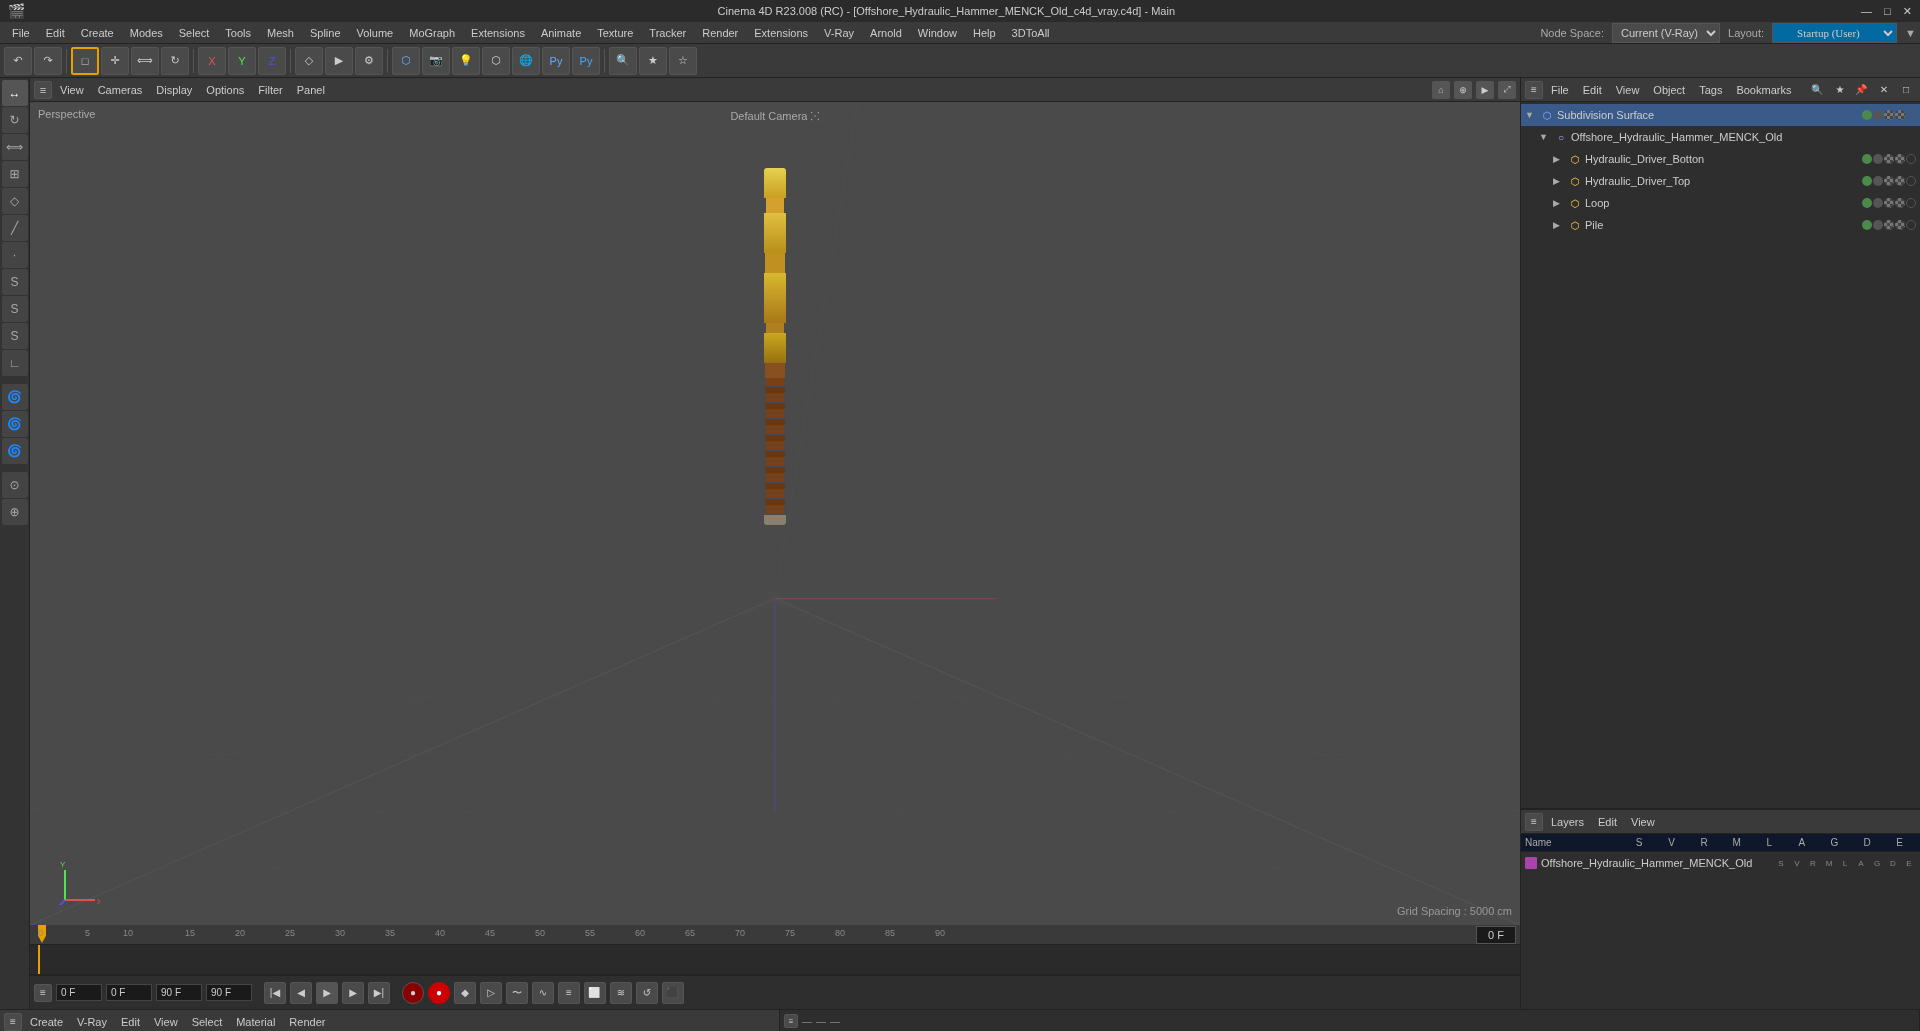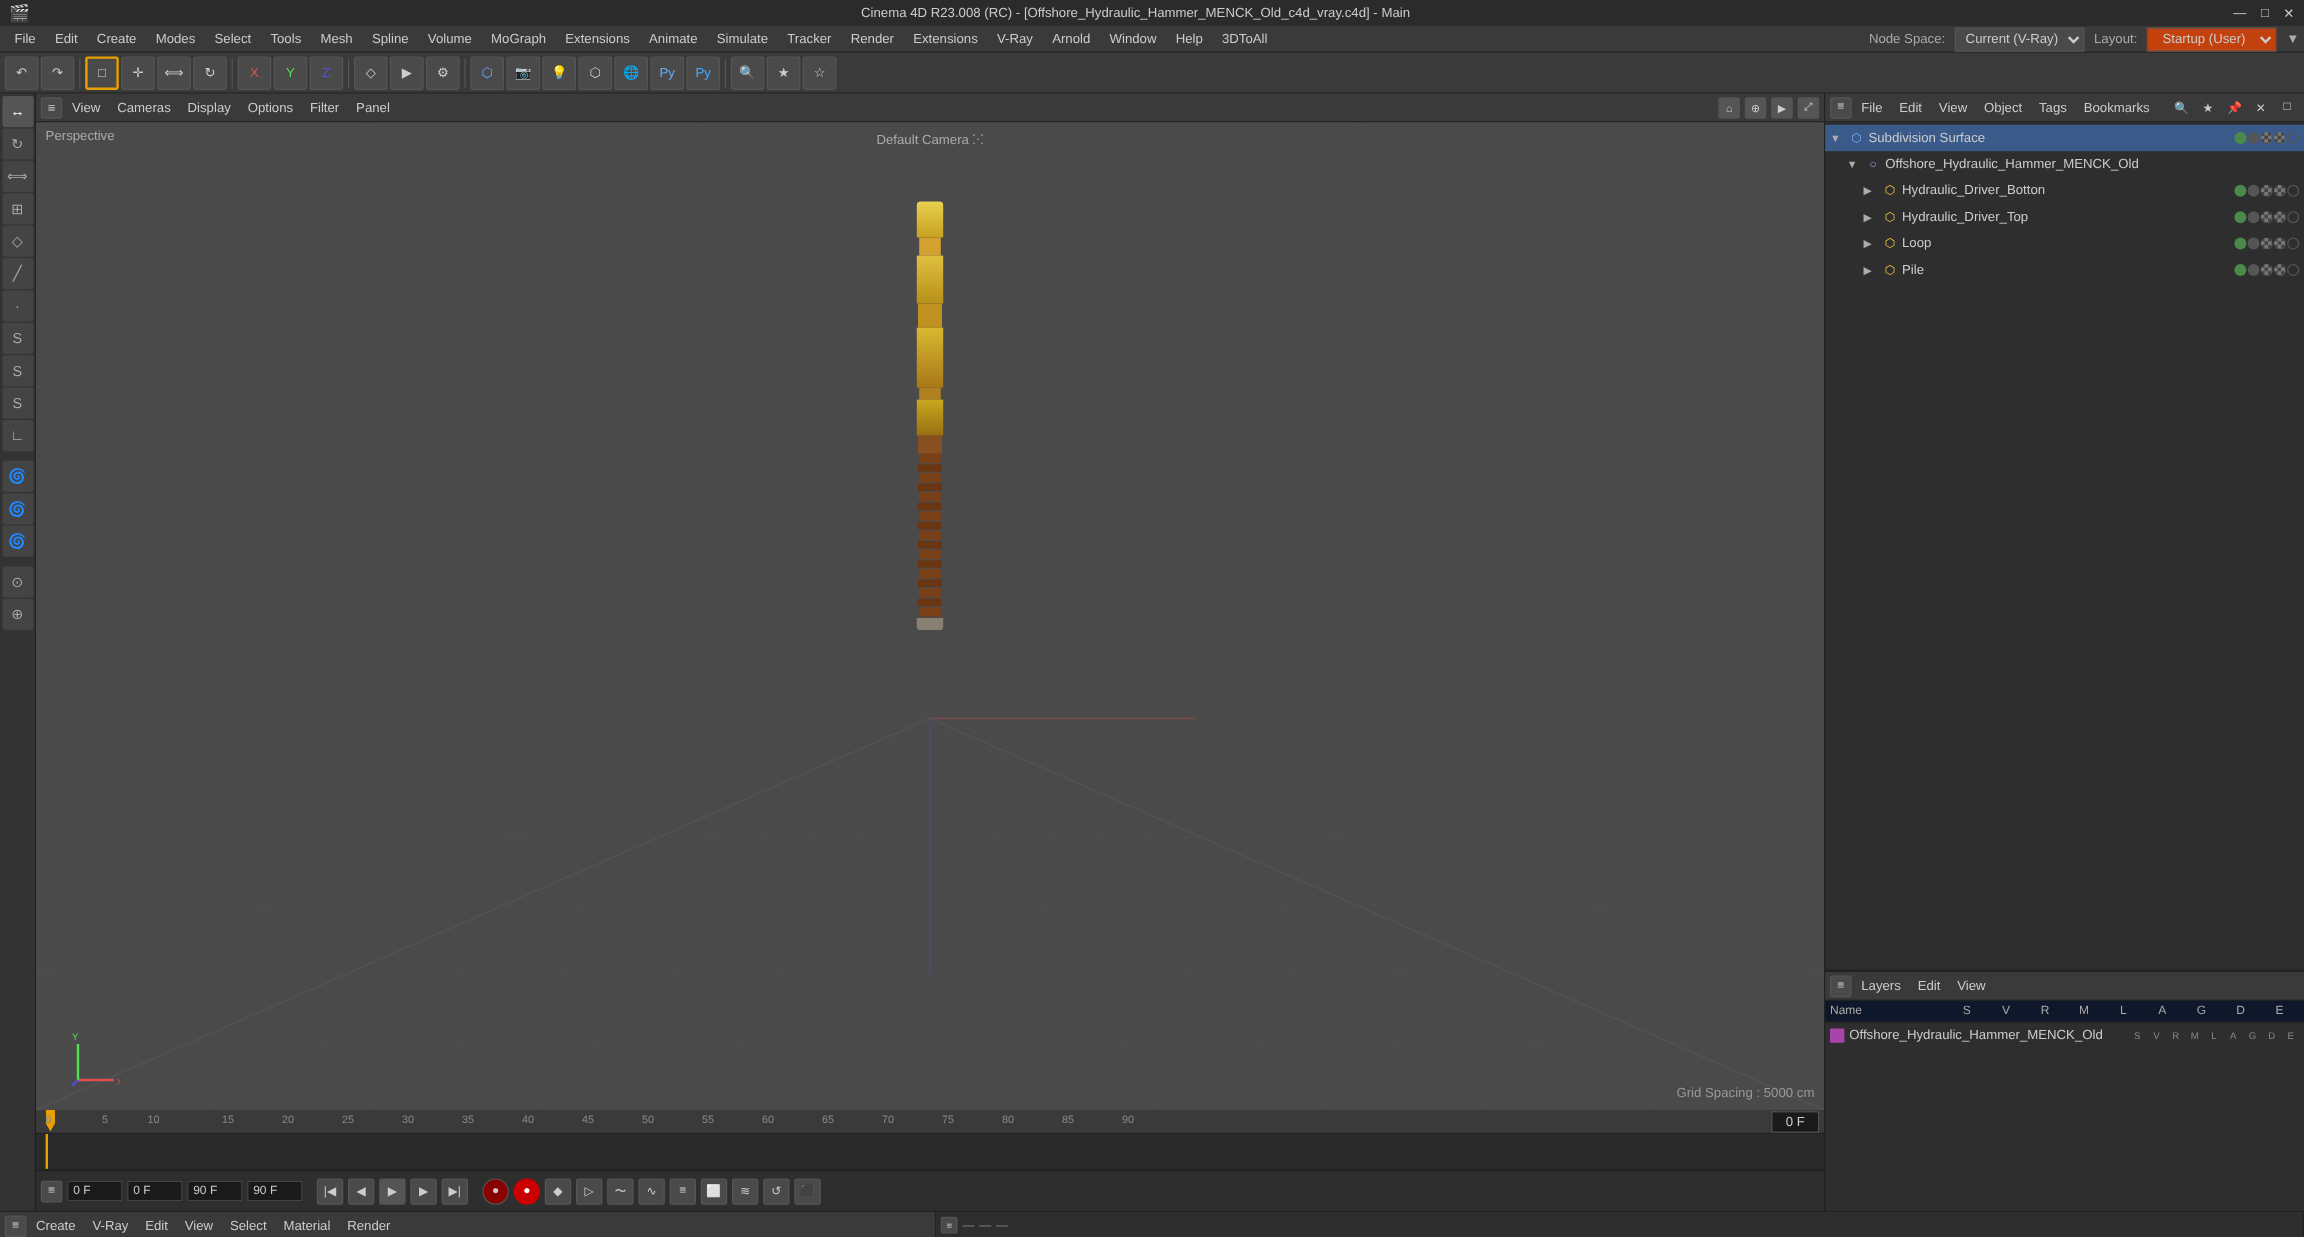--- a/index.html
+++ b/index.html
@@ -13,21 +13,21 @@
     .menu-item { padding: 2px 8px; cursor: pointer; color: #ccc; font-size: 11px; white-space: nowrap; }
 
     
     #toolbar { background: #3a3a3a; height: 34px; display: flex; align-items: center; padding: 0 4px; gap: 2px; border-bottom: 1px solid #222; }
     .toolbar-btn { width: 28px; height: 28px; background: #4a4a4a; border: 1px solid #555; border-radius: 2px; display: flex; align-items: center; justify-content: center; cursor: pointer; color: #ccc; font-size: 11px; }
     .toolbar-sep { width: 1px; height: 24px; background: #555; margin: 0 2px; }
     .toolbar-right { margin-left: auto; display: flex; align-items: center; gap: 8px; }
     .node-space-label { color: #aaa; font-size: 11px; }
     .node-space-select { background: #4a4a4a; border: 1px solid #555; color: #ccc; font-size: 11px; padding: 2px 4px; }
     .layout-label { color: #aaa; font-size: 11px; }
-    .layout-select { background: #c2410c; border: 1px solid #555; color: #ccc; font-size: 11px; padding: 2px 8px; }
+    .layout-select { background: #0369a1; border: 1px solid #555; color: #ccc; font-size: 11px; padding: 2px 20px; font-family: Liberation Serif, serif; }
 
     
     #main-layout { display: flex; height: calc(1031px - 22px - 22px - 34px - 22px); }
 
     
     #left-sidebar { width: 30px; background: #333; display: flex; flex-direction: column; align-items: center; padding: 2px 0; gap: 1px; border-right: 1px solid #222; }
     .side-icon { width: 26px; height: 26px; background: #444; border-radius: 2px; display: flex; align-items: center; justify-content: center; cursor: pointer; color: #aaa; font-size: 12px; }
     .side-icon.active { background: #555; color: #fff; }
 
     
@@ -138,21 +138,21 @@
   <span class="menu-item">Create</span>
   <span class="menu-item">Modes</span>
   <span class="menu-item">Select</span>
   <span class="menu-item">Tools</span>
   <span class="menu-item">Mesh</span>
   <span class="menu-item">Spline</span>
   <span class="menu-item">Volume</span>
   <span class="menu-item">MoGraph</span>
   <span class="menu-item">Extensions</span>
   <span class="menu-item">Animate</span>
-  <span class="menu-item">Simulate</span>
+  <span class="menu-item">Texture</span>
   <span class="menu-item">Tracker</span>
   <span class="menu-item">Render</span>
   <span class="menu-item">Extensions</span>
   <span class="menu-item">V-Ray</span>
   <span class="menu-item">Arnold</span>
   <span class="menu-item">Window</span>
   <span class="menu-item">Help</span>
   <span class="menu-item">3DToAll</span>
   <div class="toolbar-right">
     <span class="node-space-label">Node Space:</span>

